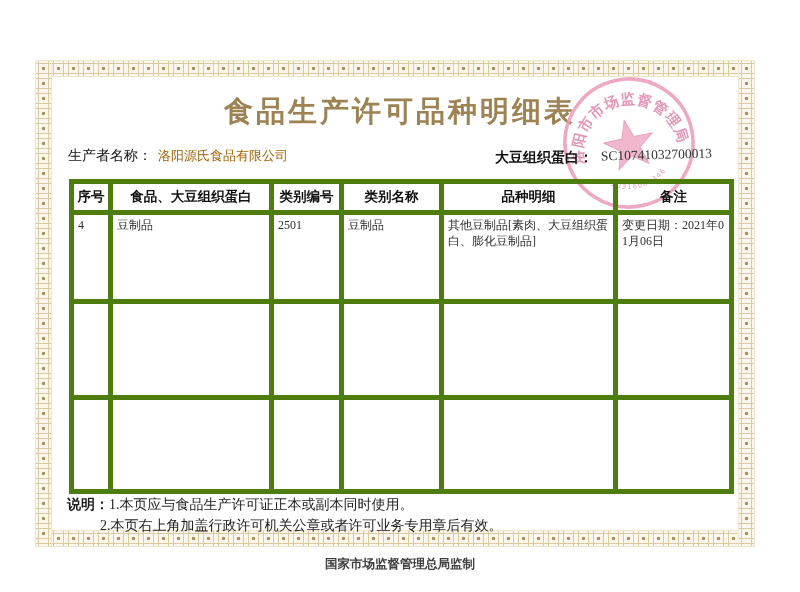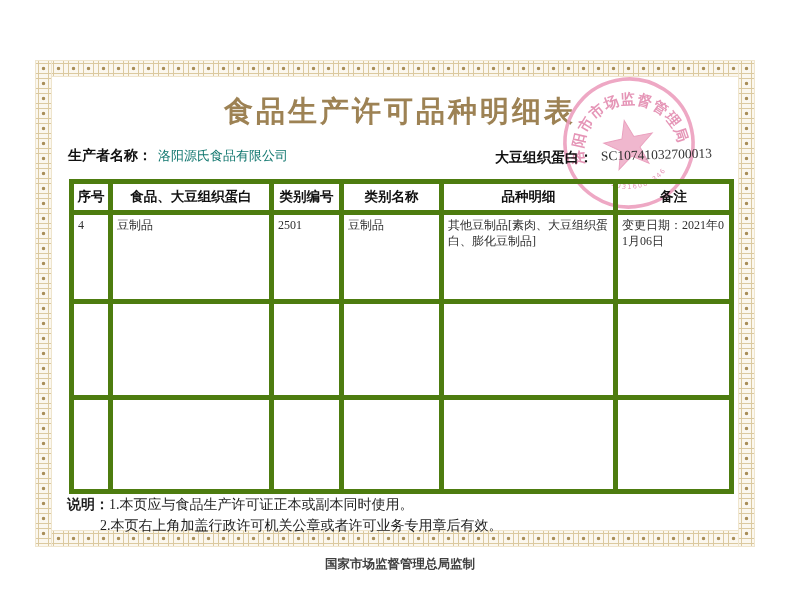--- a/index.html
+++ b/index.html
@@ -23,22 +23,22 @@
   .frame-bottom{left:36px;top:531px;width:718px;height:15px;}
   .frame-left  {left:36px;top:61px;width:15px;height:485px;}
   .frame-right {left:739px;top:61px;width:15px;height:485px;}
 
   
   .doc-title{
     position:absolute;left:0;top:92px;width:800px;text-align:center;
     font-size:29px;font-weight:bold;letter-spacing:3px;color:#9d8254;
   }
   .producer-line{position:absolute;left:68px;top:147px;font-size:14px;z-index:5;}
-  .producer-line .lbl{font-weight:bold;color:#111;}
-  .producer-line .val{font-size:13px;color:#0f766e;margin-left:6px;}
+  .producer-line .lbl{font-weight:normal;color:#111;}
+  .producer-line .val{font-size:13px;color:#a16207;margin-left:6px;}
   .license-line{position:absolute;left:495px;top:149px;font-size:14px;z-index:5;}
   .license-line .lbl{font-weight:bold;color:#111;}
   .license-line .val{
     display:inline-block;font-size:13.5px;color:#333;margin-left:8px;
     transform:rotate(-1.5deg) translateY(-3px);
     font-family:"Liberation Serif","DejaVu Serif",serif;
   }
 
   
   .seal{

